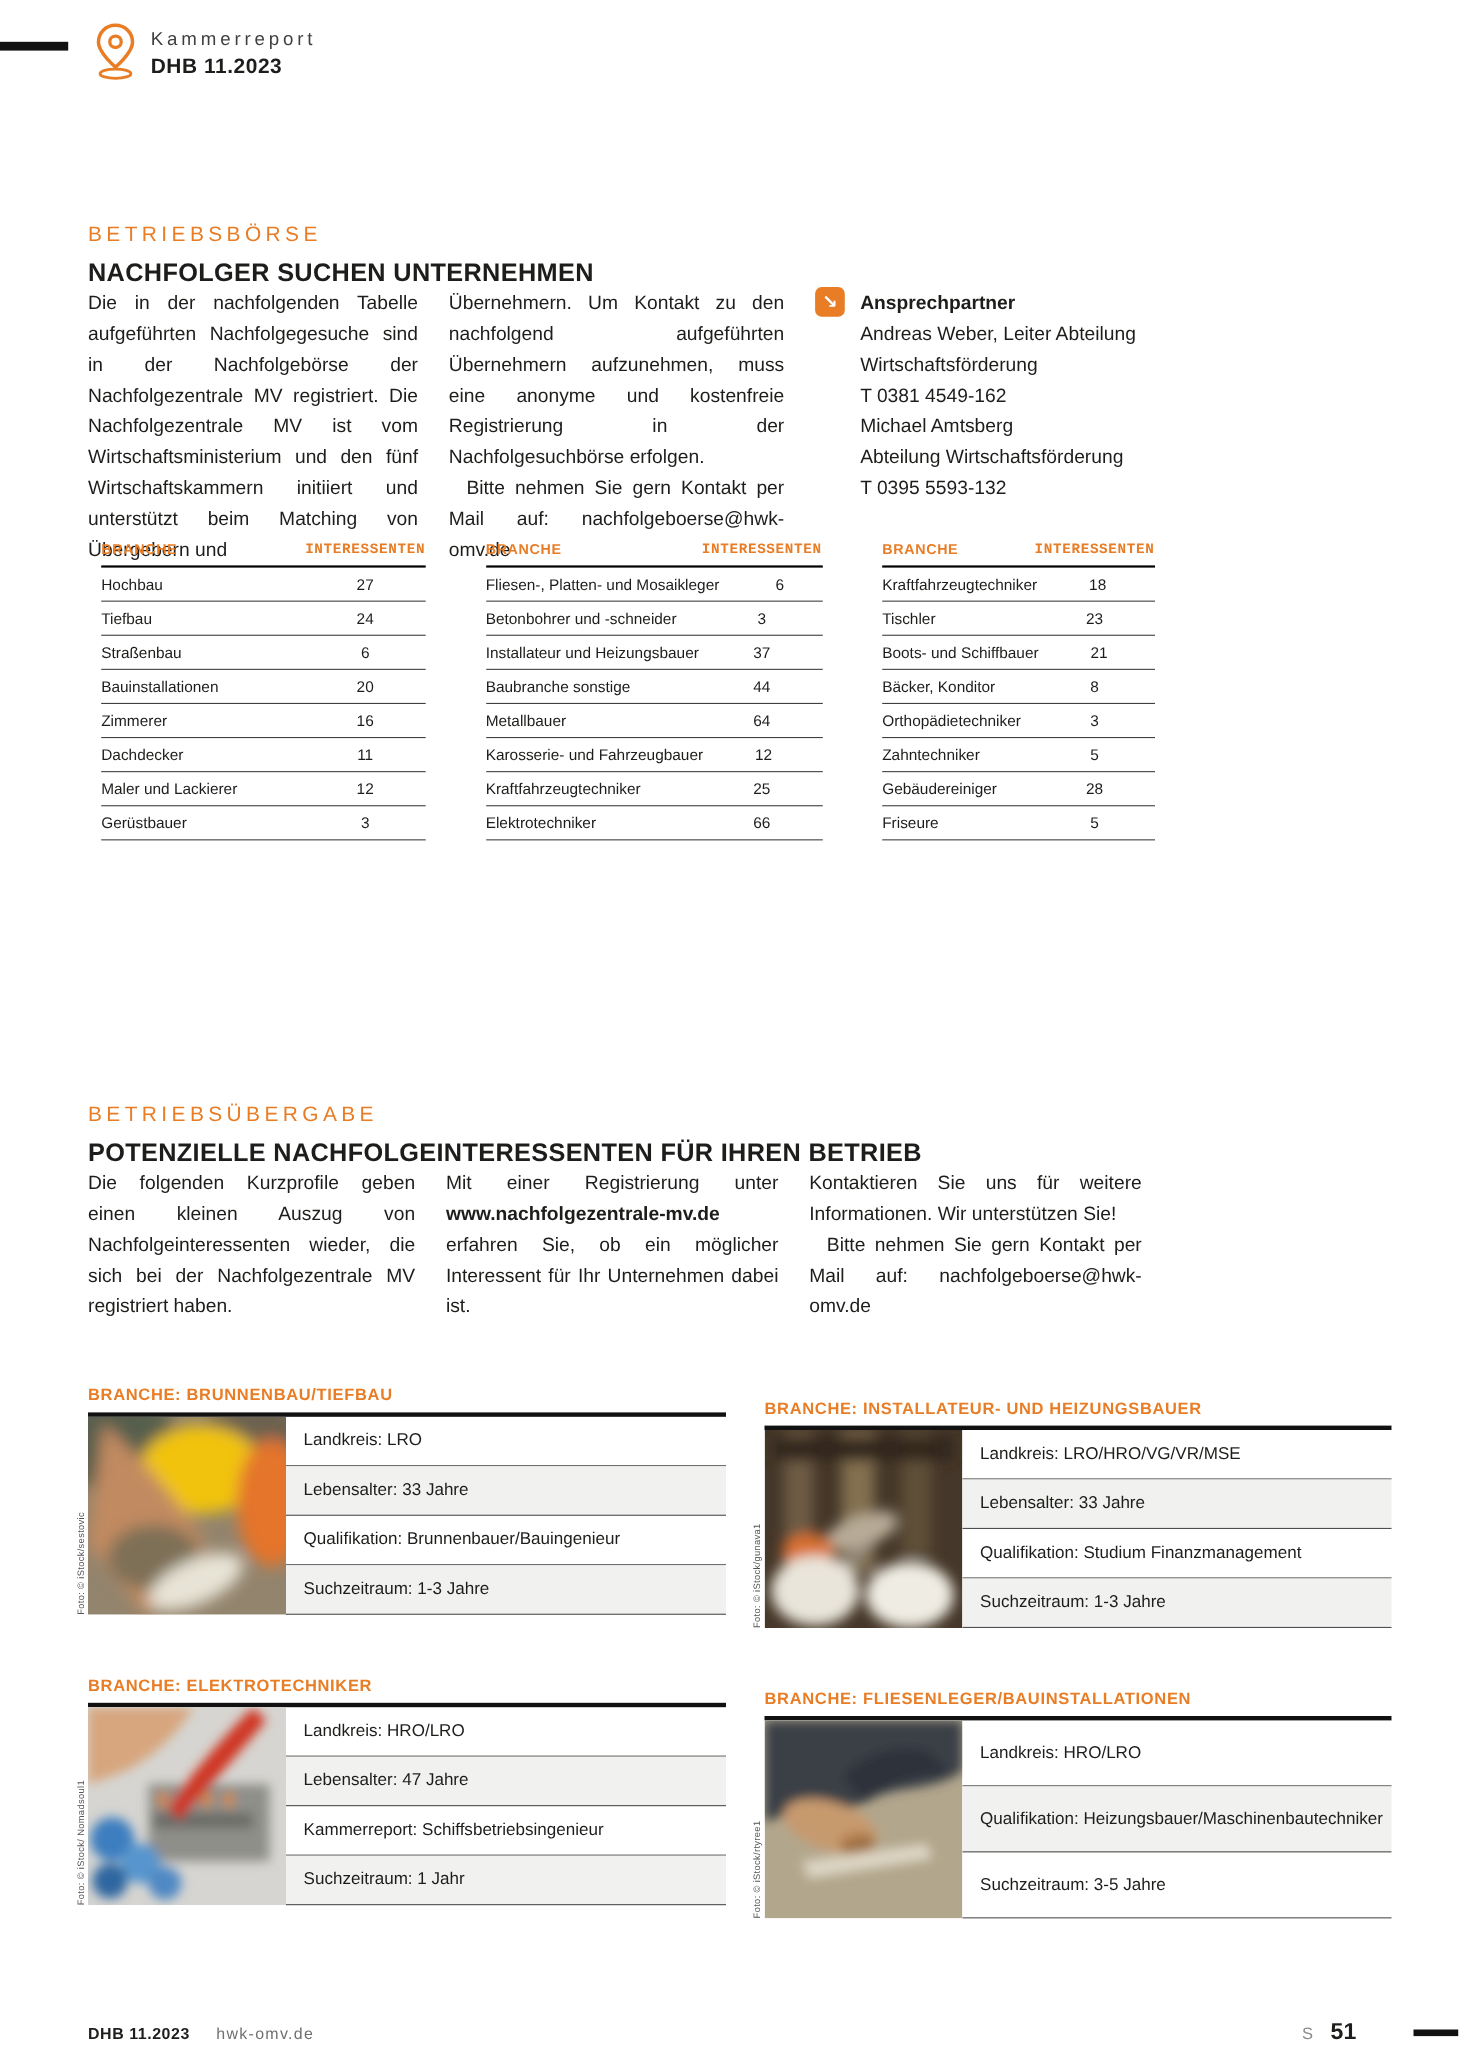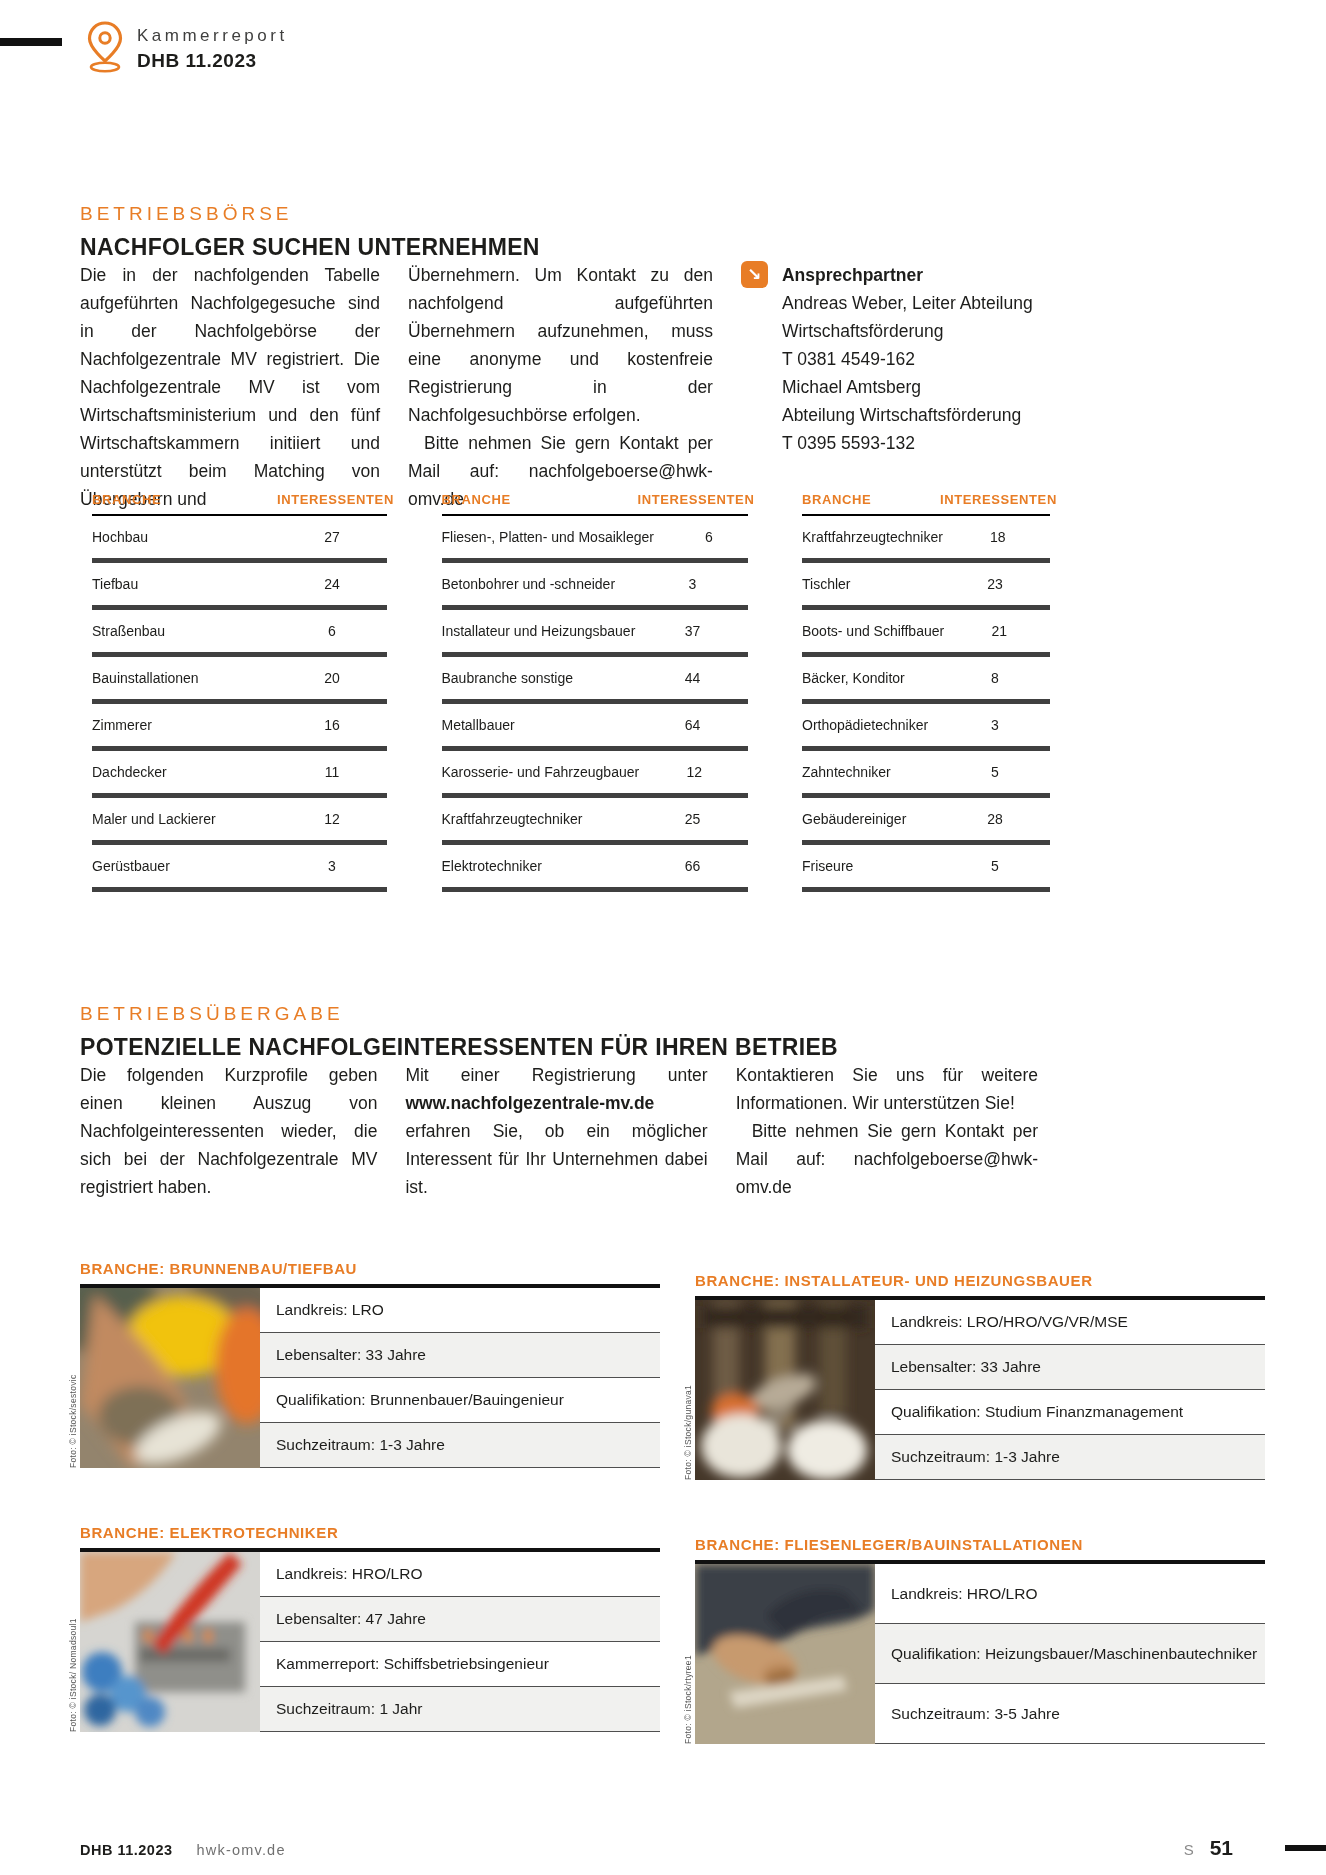--- a/index.html
+++ b/index.html
@@ -30,22 +30,22 @@
                  font-size:17px; font-weight:bold; line-height:27px; text-align:center; margin-right:14px; }
   .contact-heading { font-weight:bold; }
   .contact-line { white-space:nowrap; }
 
   
   #itable { position:absolute; left:92px; top:492px; width:958px; display:flex; justify-content:space-between; }
   .tgroup { }
   .tg1 { width:295px; } .tg2 { width:306px; } .tg3 { width:248px; }
   .thead { display:flex; align-items:flex-end; padding-bottom:7px; border-bottom:2px solid #000; }
   .thb { flex:1; color:#E87D26; font-weight:bold; font-size:13px; letter-spacing:0.6px; }
-  .thn { width:110px; flex:none; text-align:center; color:#E87D26; font-weight:bold; font-size:13px; letter-spacing:0.6px; }
-  .trow { display:flex; align-items:center; height:47px; border-bottom:5px solid #404040; }
+  .thn { width:110px; flex:none; text-align:center; color:#E87D26; font-weight:bold; font-size:13px; letter-spacing:0.6px;font-family:Liberation Mono, monospace; }
+  .trow { display:flex; align-items:center; height:31px; border-bottom:1px solid #404040; }
   .tb { flex:1; font-size:14px; white-space:nowrap; }
   .tn { width:110px; flex:none; text-align:center; font-size:14px; }
 
   
   #cards { position:absolute; left:80px; top:1260px; display:grid; grid-template-columns:580px 570px; column-gap:35px; row-gap:56px; }
   .card:nth-child(even) { transform:translateY(12px); }
   .chead { font-size:15px; font-weight:bold; letter-spacing:0.6px; color:#E87D26; margin-bottom:7px; }
   .cbox { border-top:4px solid #111; display:flex; height:184px; }
   .photo-wrap { position:relative; flex:none; width:180px; height:180px; }
   .photo { width:180px; height:180px; overflow:hidden; }

